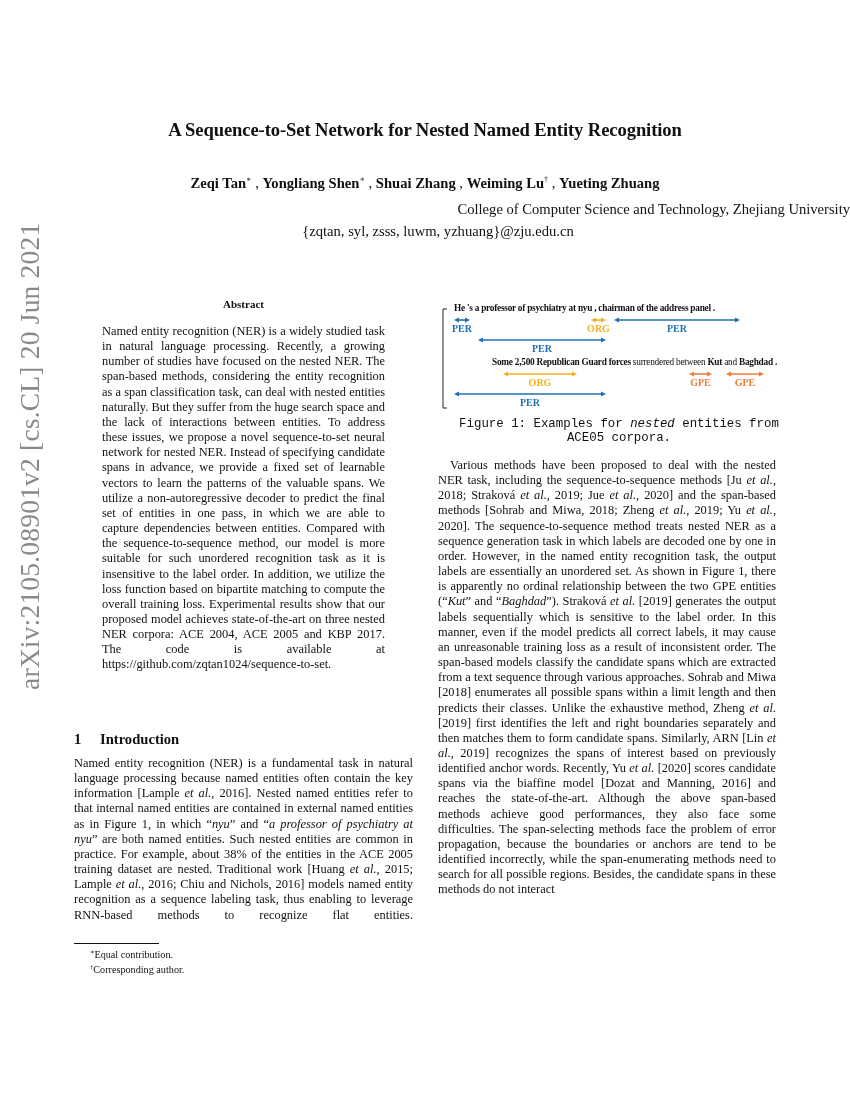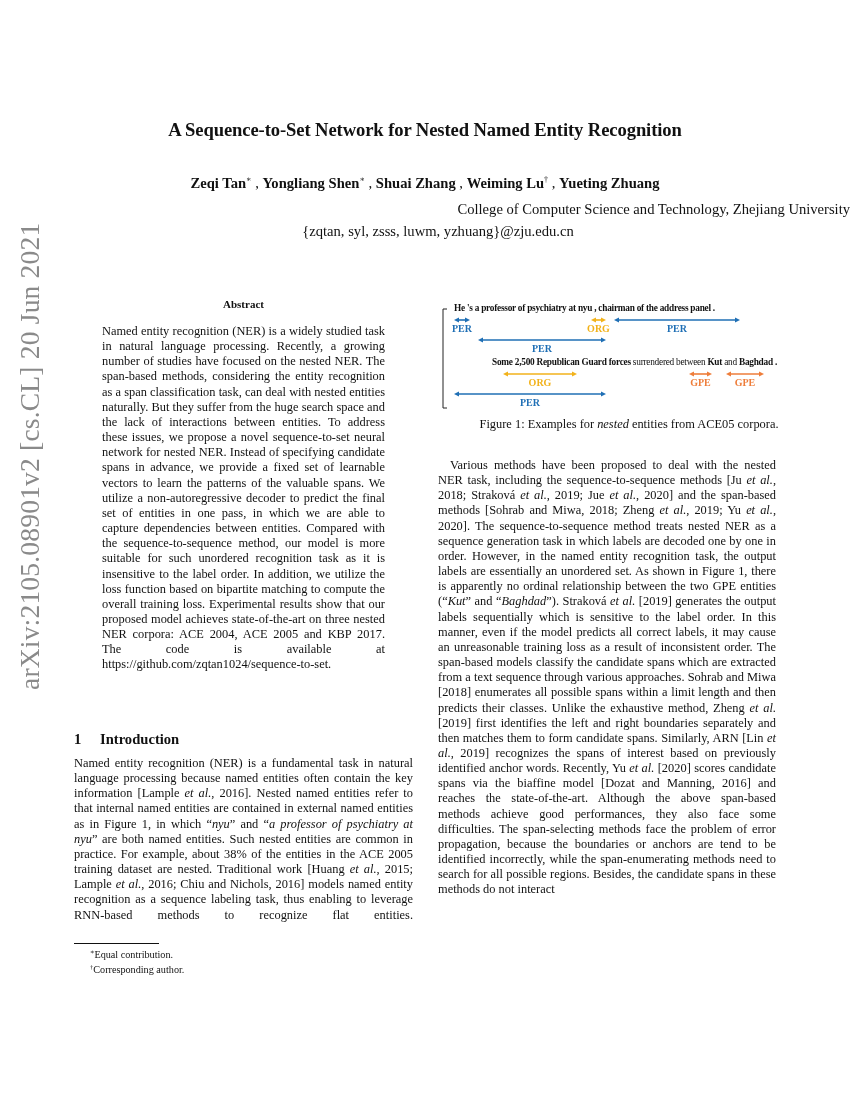--- a/index.html
+++ b/index.html
@@ -28,21 +28,21 @@
   .sec-head { position: absolute; left: 74px; top: 731px; font-weight: bold; font-size: 14.6px; }
   .sec-head .num { display: inline-block; width: 26px; }
   .indent { text-indent: 12px; }
   .lastline { text-align-last: justify; }
 
   .footrule { position: absolute; left: 74px; top: 943px; width: 85px; height: 1px; background: #111; }
   .footnote { position: absolute; left: 90px; font-size: 10.2px; }
   .footnote sup { font-size: 6.5px; }
 
   .figure { position: absolute; left: 440px; top: 298px; width: 340px; height: 112px; }
-  .fig-caption { position: absolute; left: 460px; width: 338px; top: 417px; text-align: center; font-size: 12.4px; }
+  .fig-caption { position: absolute; left: 450px; width: 338px; top: 417px; text-align: center; font-size: 12.4px; font-family: Liberation Mono, monospace; }
   .fig-sent { position: absolute; font-weight: bold; font-size: 9.3px; white-space: nowrap; letter-spacing: -0.25px; }
   .fig-sent .n { font-weight: normal; }
   .fig-lbl { position: absolute; font-weight: bold; font-size: 10px; transform: translateX(-50%); }
 </style>
 </head>
 <body>
 
 <div class="title">A Sequence-to-Set Network for Nested Named Entity Recognition</div>
 <div class="authors">
   <span>Zeqi Tan</span><sup>∗</sup><span class="sep"> , </span>

